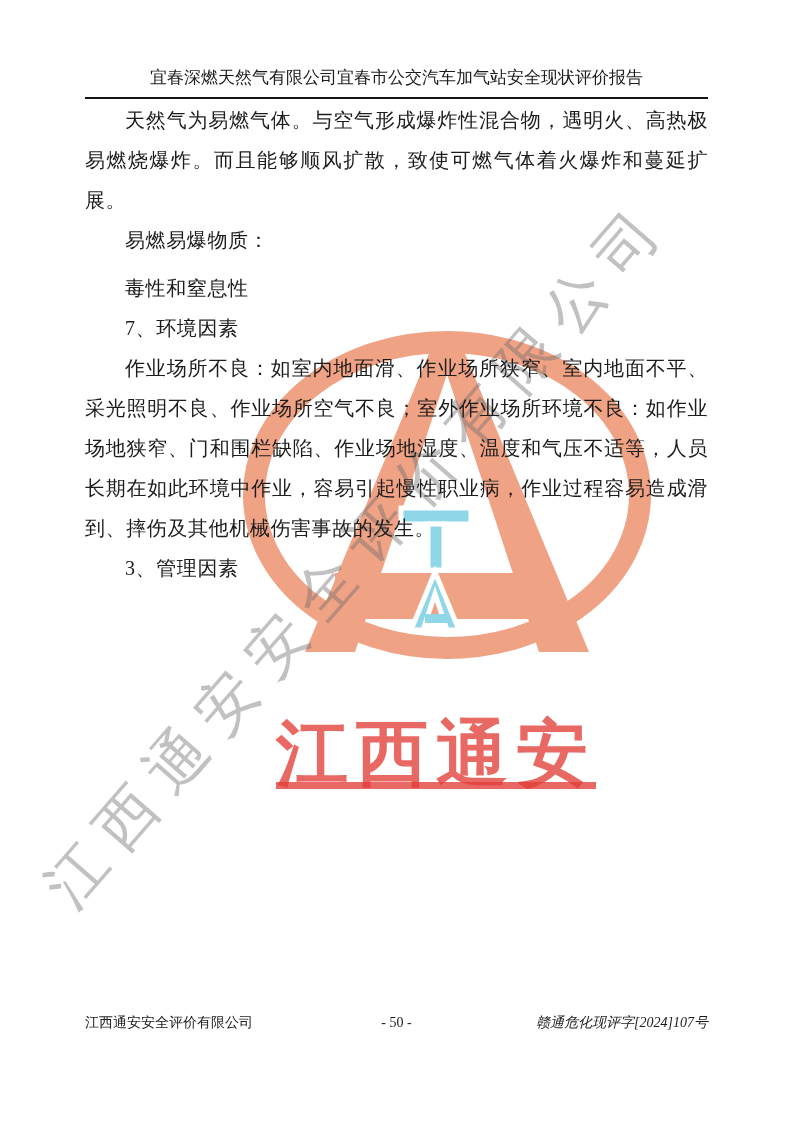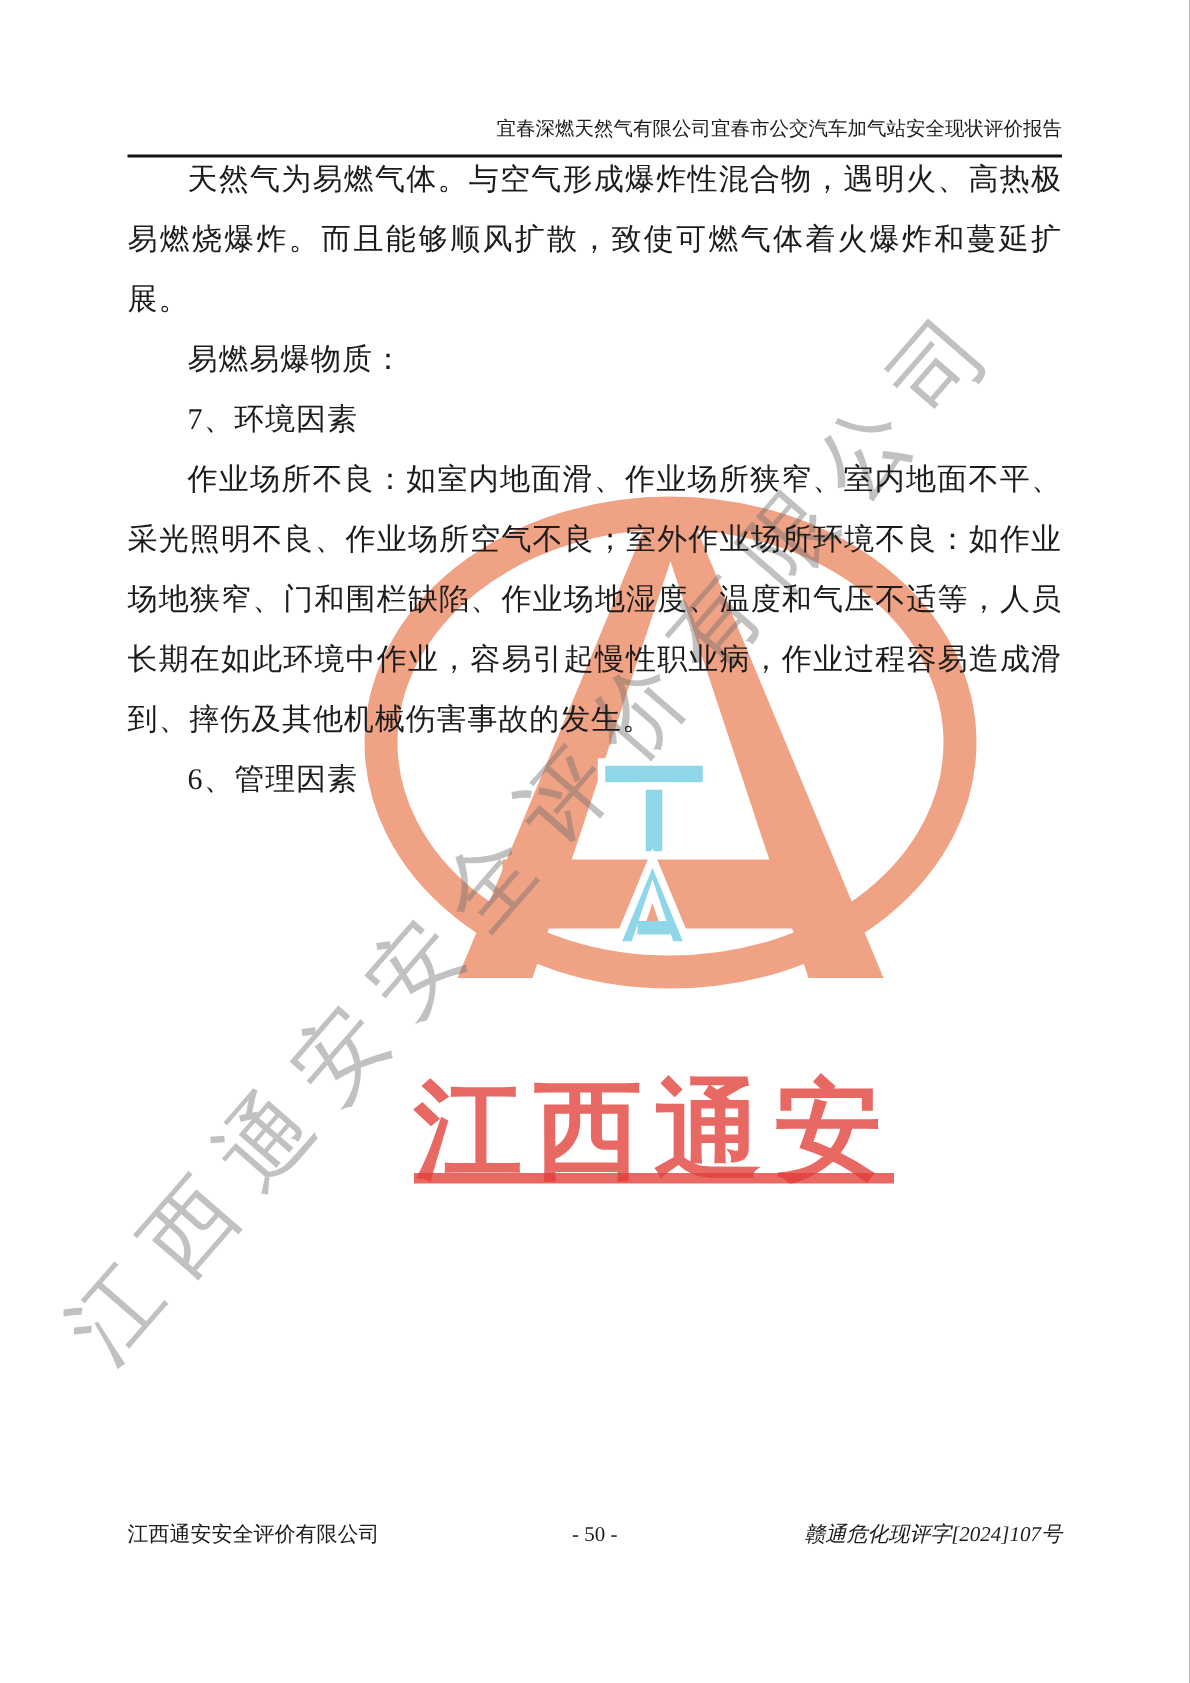--- a/index.html
+++ b/index.html
@@ -39,26 +39,25 @@
     color: rgba(226,62,55,0.78);
     font-family: "Liberation Serif", "DejaVu Serif", serif;
     white-space: nowrap;
     text-decoration: underline;
   }
   
   .doc-header {
     position: absolute;
     left: 85px; top: 66px;
     width: 623px;
-    text-align: right;
-    font-size: 13px;
+    text-align: center;
+    font-size: 17px;
     padding-bottom: 8px;
     border-bottom: 2px solid #141414;
     z-index: 2;
-    margin-top: 11px;
   }
   
   .content {
     position: absolute;
     left: 85px; top: 100px;
     width: 623px;
     z-index: 2;
     font-size: 20px;
     line-height: 40px;
     letter-spacing: 0.6px;
@@ -106,23 +105,24 @@
     <div class="red-wm">江西通安</div>
   </div>
 
   <div class="doc-header">
     <span>宜春深燃天然气有限公司宜春市公交汽车加气站安全现状评价报告</span>
   </div>
 
   <div class="content">
     <p>天然气为易燃气体。与空气形成爆炸性混合物，遇明火、高热极易燃烧爆炸。而且能够顺风扩散，致使可燃气体着火爆炸和蔓延扩展。</p>
     <p>易燃易爆物质：</p>
+    <p class="sect-gap">毒性和窒息性</p>
     <p>7、环境因素</p>
     <p>作业场所不良：如室内地面滑、作业场所狭窄、室内地面不平、采光照明不良、作业场所空气不良；室外作业场所环境不良：如作业场地狭窄、门和围栏缺陷、作业场地湿度、温度和气压不适等，人员长期在如此环境中作业，容易引起慢性职业病，作业过程容易造成滑到、摔伤及其他机械伤害事故的发生。</p>
-    <p>6、管理因素</p>
+    <p>3、管理因素</p>
   </div>
 
   <div class="doc-footer">
     <span class="f-left">江西通安安全评价有限公司</span>
     <span class="f-mid">- 50 -</span>
     <span class="f-right">赣通危化现评字[2024]107号</span>
   </div>
 
 </div>
 

